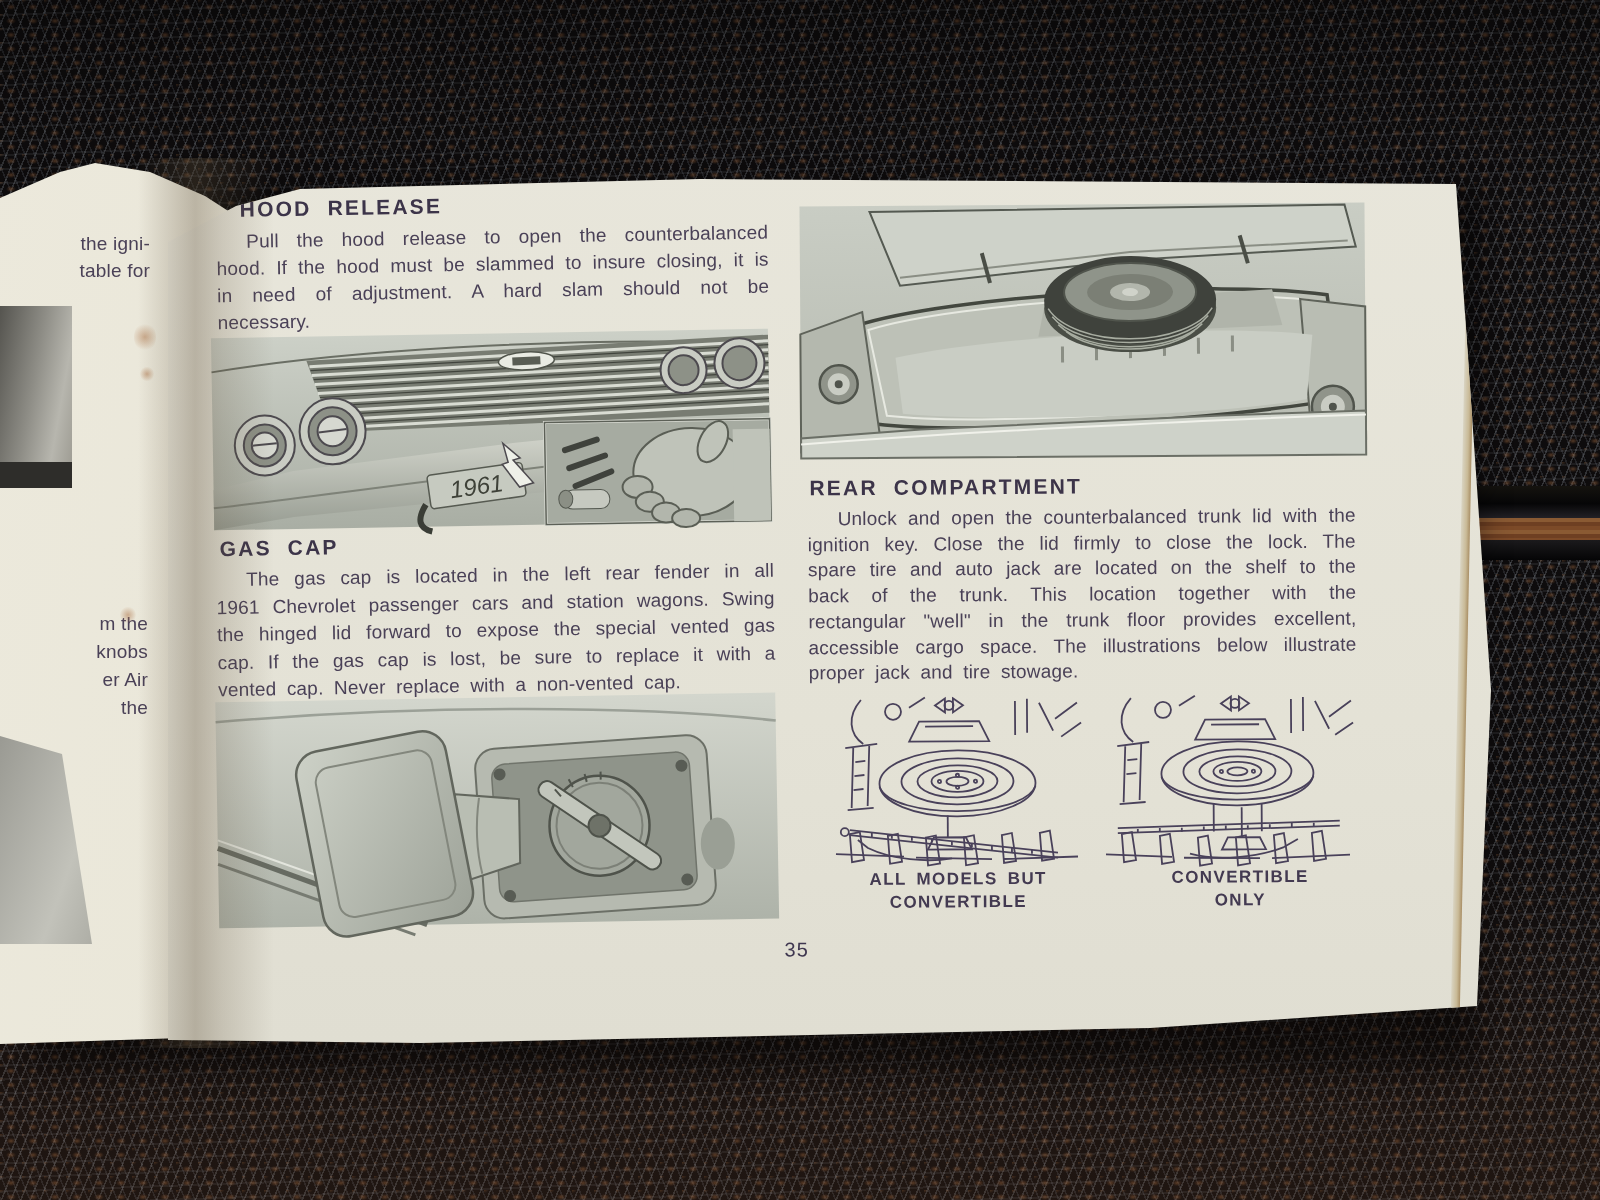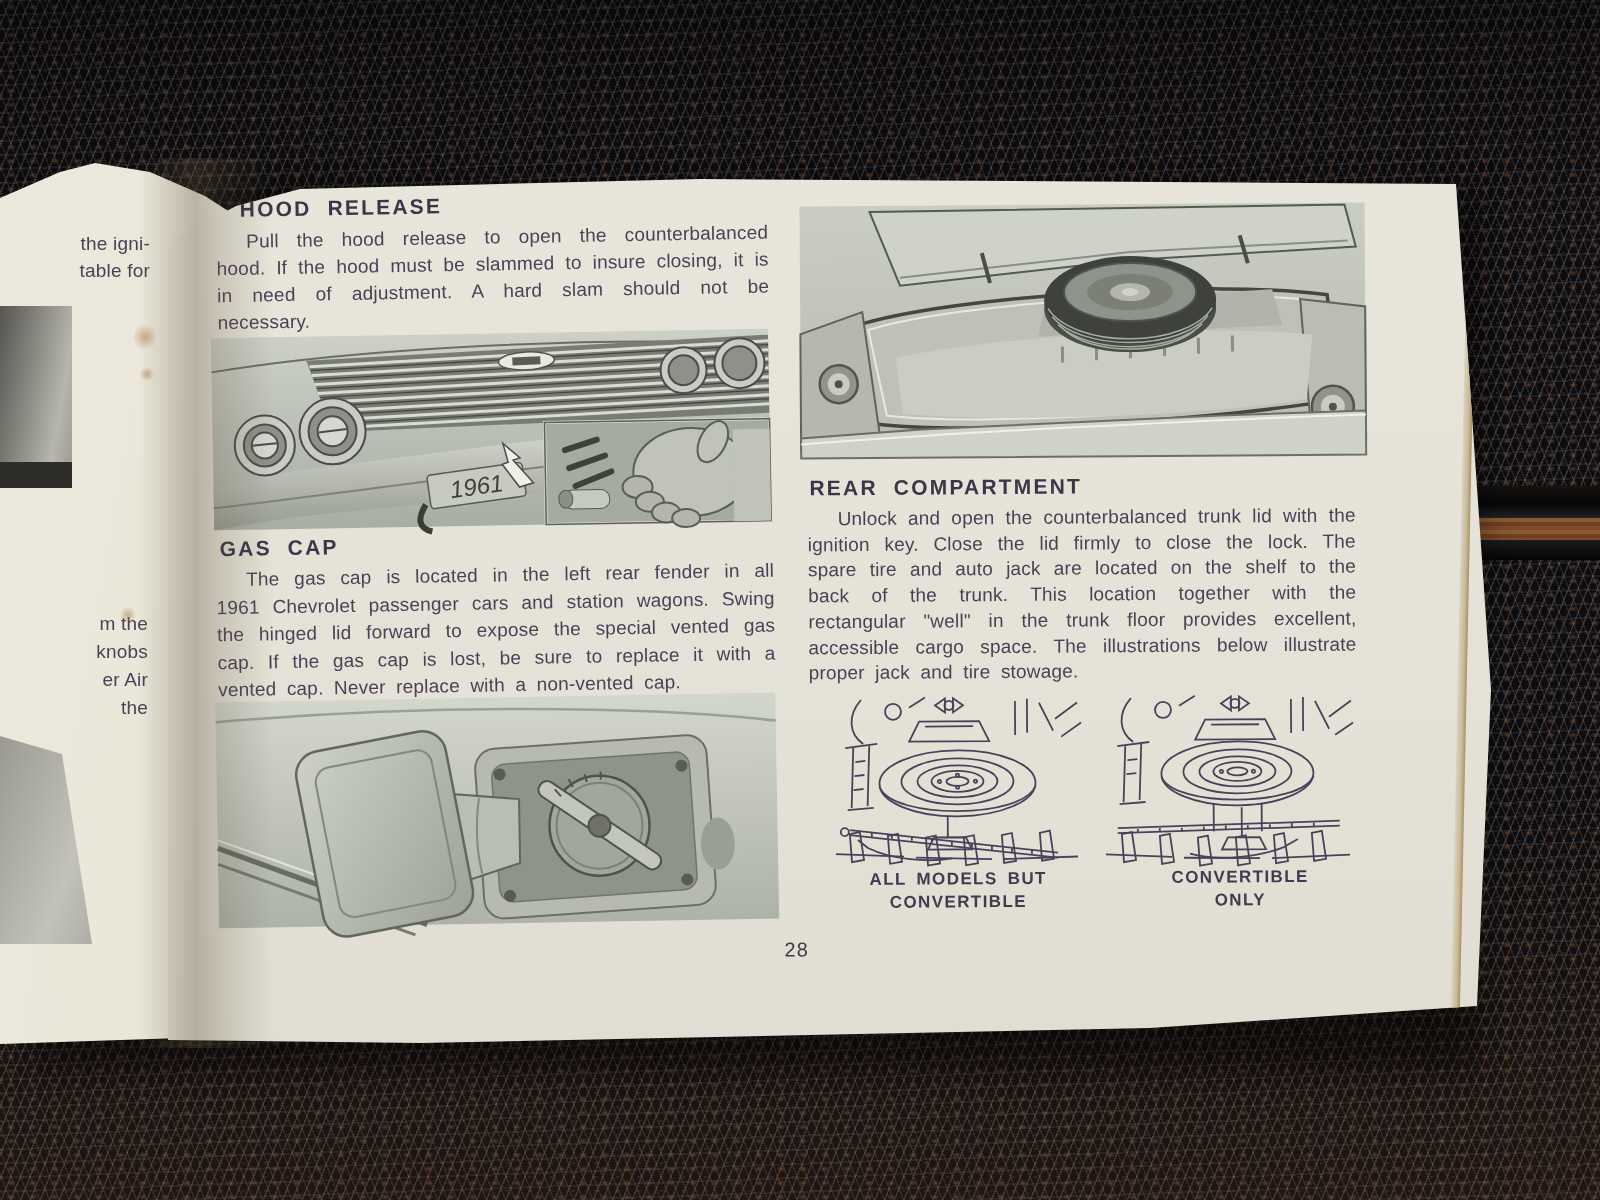--- a/index.html
+++ b/index.html
@@ -420,18 +420,18 @@
           <polygon points="172,146 182,144 186,172 174,174"></polygon>
             <polygon points="210,144 220,142 224,170 212,172"></polygon>
         </g>
       </svg>
 
       <div class="caption" style="left:830px;top:874px;width:244px;">ALL MODELS BUT
 CONVERTIBLE</div>
       <div class="caption" style="left:1118px;top:874px;width:232px;">CONVERTIBLE
 ONLY</div>
 
-      <div class="page-num" style="left:770px;top:944px;width:40px;text-align:center;">28</div>
+      <div class="page-num" style="left:770px;top:944px;width:40px;text-align:center;">35</div>
     </div>
   </div>
 
   <div class="gutter"></div>
 </div>
 
 </body></html>

